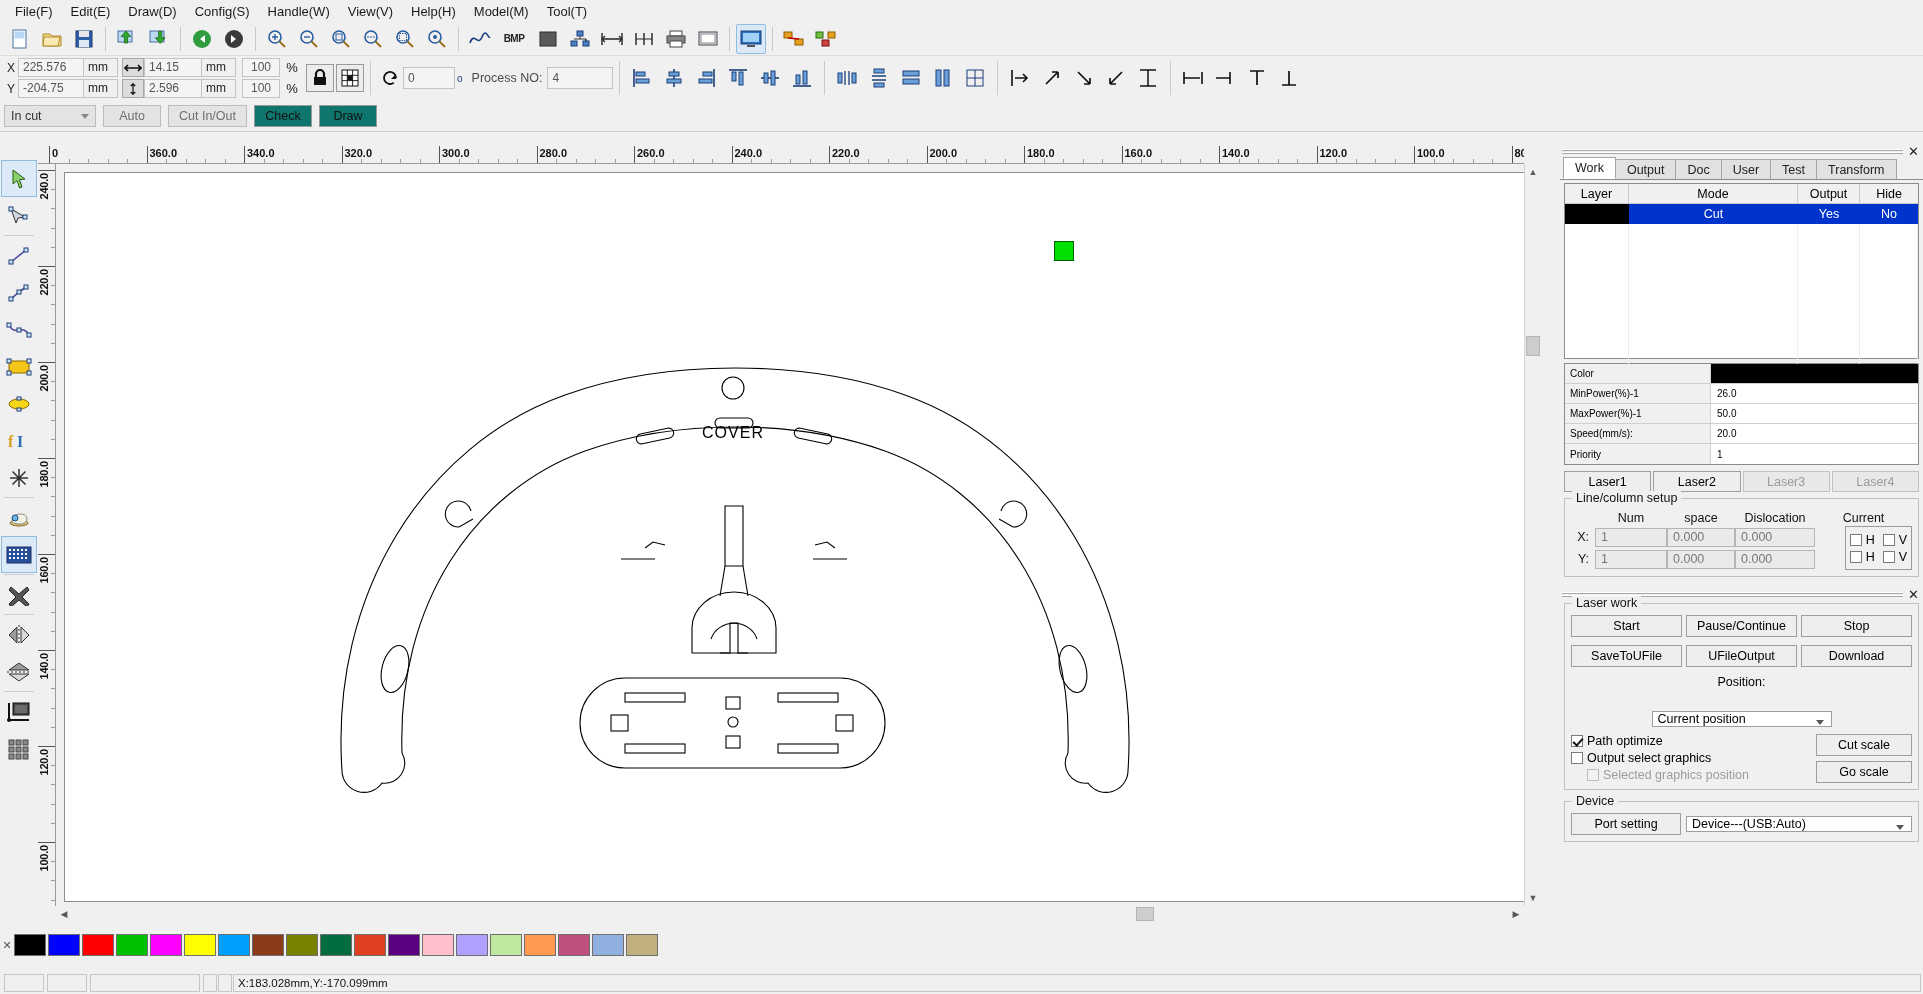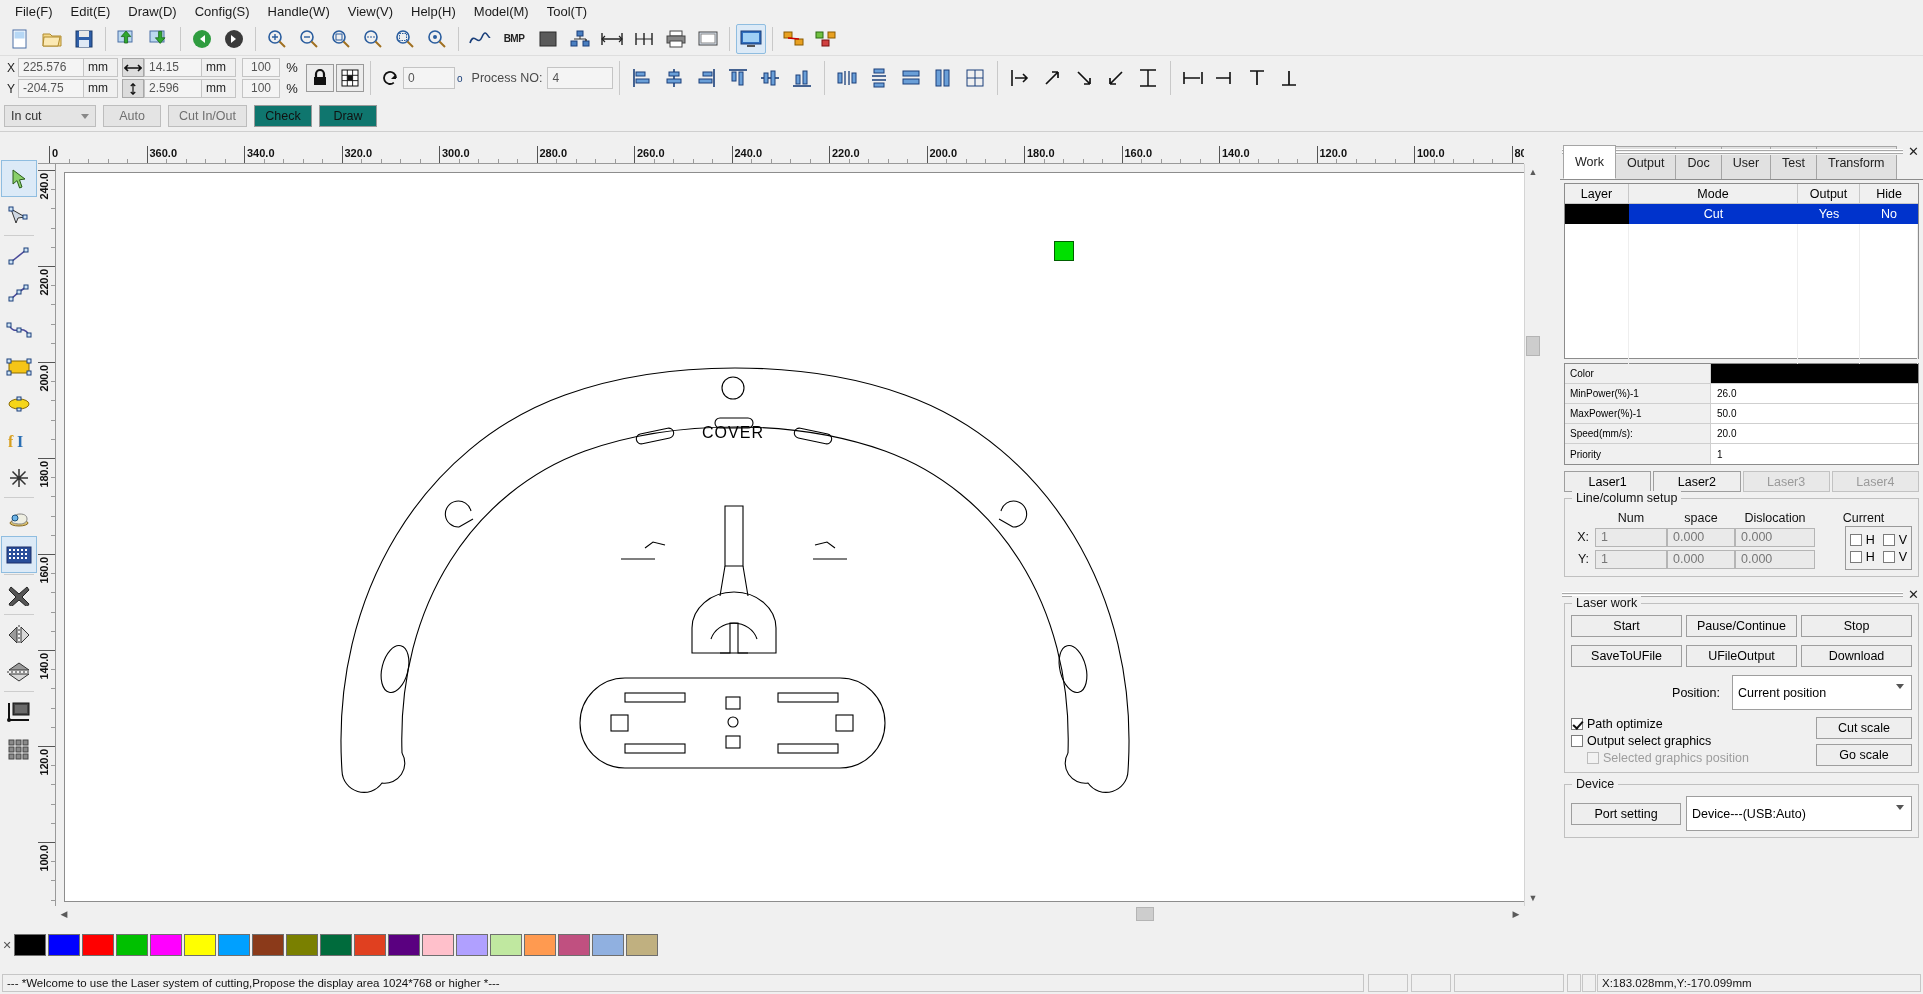--- a/index.html
+++ b/index.html
@@ -135,21 +135,21 @@
               display:flex; align-items:center; padding:0 4px; font-size:11.5px; color:#111; }
 
   
   #rightpanel { position:absolute; left:1560px; top:146px; width:363px; height:826px; background:#f0f0f0; }
   .panel-grip { position:relative; height:12px; }
   .panel-grip .lines { position:absolute; left:2px; right:20px; top:3px; height:6px;
         background: repeating-linear-gradient(to bottom,#ffffff 0px,#ffffff 1px,#a8a8a8 1px,#a8a8a8 2px,#f0f0f0 2px,#f0f0f0 3px); }
   .panel-grip .cls { position:absolute; right:4px; top:-2px; font-size:13px; color:#222; cursor:pointer; }
 
   .tabs { display:flex; align-items:flex-end; height:22px; border-bottom:1px solid #8c8c8c; padding-left:3px;}
-  .tab { height:20px; padding:16px 11px; font-size:12.5px; display:flex;align-items:center;
+  .tab { height:20px; padding:4px 11px; font-size:12.5px; display:flex;align-items:center;
          background:#e1e1e1; border:1px solid #a5a5a5; border-bottom:none; margin-right:-1px; color:#222;}
   .tab.active { background:#ffffff; height:22px; position:relative; z-index:2; border-bottom:1px solid #fff;}
 
   .layertable { margin:3px 4px 0 4px; border:1px solid #8c8c8c; background:#fff; height:176px; }
   .lt-head { display:flex; height:20px; font-size:12.5px; background:#f0f0f0; }
   .lt-head div { display:flex;align-items:center;justify-content:center; border-right:1px solid #c8c8c8;
                  border-bottom:1px solid #c8c8c8;}
   .lt-row { display:flex; height:20px; font-size:12.5px; }
   .lt-row div { display:flex;align-items:center;justify-content:center; }
   .c-layer{width:64px;} .c-mode{flex:1;} .c-out{width:62px;} .c-hide{width:58px;}
@@ -185,22 +185,22 @@
          vertical-align:middle; position:relative;}
   .cbx.chk::after{content:"";position:absolute;left:3px;top:0px;width:4px;height:8px;
         border:solid #111;border-width:0 2px 2px 0;transform:rotate(42deg);}
   .cbx.dis{border-color:#bdbdbd;background:#f2f2f2;}
   .cbrow { display:flex; align-items:center; gap:4px; font-size:12.5px; }
   .cbrow.dis { color:#9d9d9d; }
 
   .lwgrid { display:flex; gap:4px; margin-bottom:8px; }
   .lwbtn { flex:1; height:22px; border:1px solid #9e9e9e; background:#eeeeee;
            display:flex;align-items:center;justify-content:center; font-size:12.5px;}
-  .posrow { display:flex; align-items:center; justify-content:flex-end; gap:12px; margin-top:2px;}
-  .sel-cmb { width:180px; height:35px; border:1px solid #9e9e9e; background:#fff; font-size:12.5px;
+  .posrow { display:flex; align-items:center; justify-content:flex-end; gap:22px; margin-top:2px;flex-direction:column;}
+  .sel-cmb { width:180px; height:16px; border:1px solid #9e9e9e; background:#fff; font-size:12.5px;
              display:flex;align-items:center;padding-left:5px; position:relative; }
   .sel-cmb .arrow{position:absolute;right:7px;top:8px;width:0;height:0;
      border-left:4px solid transparent;border-right:4px solid transparent;border-top:5px solid #555;}
 
   .optsrow { display:flex; margin-top:7px; }
   .optsleft { flex:1; display:flex; flex-direction:column; gap:3px; }
   .optsright { display:flex; flex-direction:column; gap:5px; width:96px; }
   .scalebtn { height:22px; border:1px solid #9e9e9e; background:#eeeeee;
               display:flex;align-items:center;justify-content:center;font-size:12.5px;}
 
@@ -1250,21 +1250,20 @@
         <div class="devbtn">Port setting</div>
         <span class="sel-cmb" style="flex:1;width:auto;">
           <span>Device---(USB:Auto)</span>
           <span class="arrow"></span>
         </span>
       </div>
     </div>
   </div>
 
   <div id="statusbar">
-    <div class="sb-panel" style="width:1362px;margin-left:2px;">--- *Welcome to use the Laser system of cutting,Propose the display area 1024*768 or higher *---</div>
     <div class="sb-panel" style="width:40px;margin-left:4px;"></div>
     <div class="sb-panel" style="width:40px;margin-left:3px;"></div>
     <div class="sb-panel" style="width:110px;margin-left:3px;"></div>
     <div class="sb-panel" style="width:14px;margin-left:3px;"></div>
     <div class="sb-panel" style="width:14px;margin-left:1px;"></div>
     <div class="sb-panel" style="flex:1;margin-left:1px;margin-right:2px;">X:183.028mm,Y:-170.099mm</div>
   </div>
 
 </div>
 

